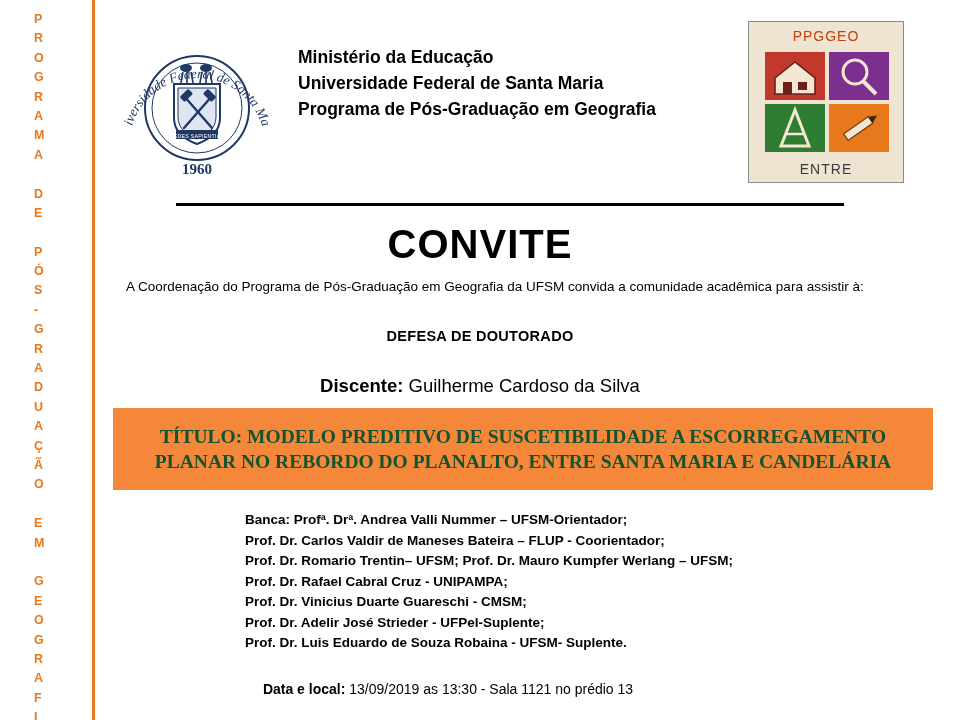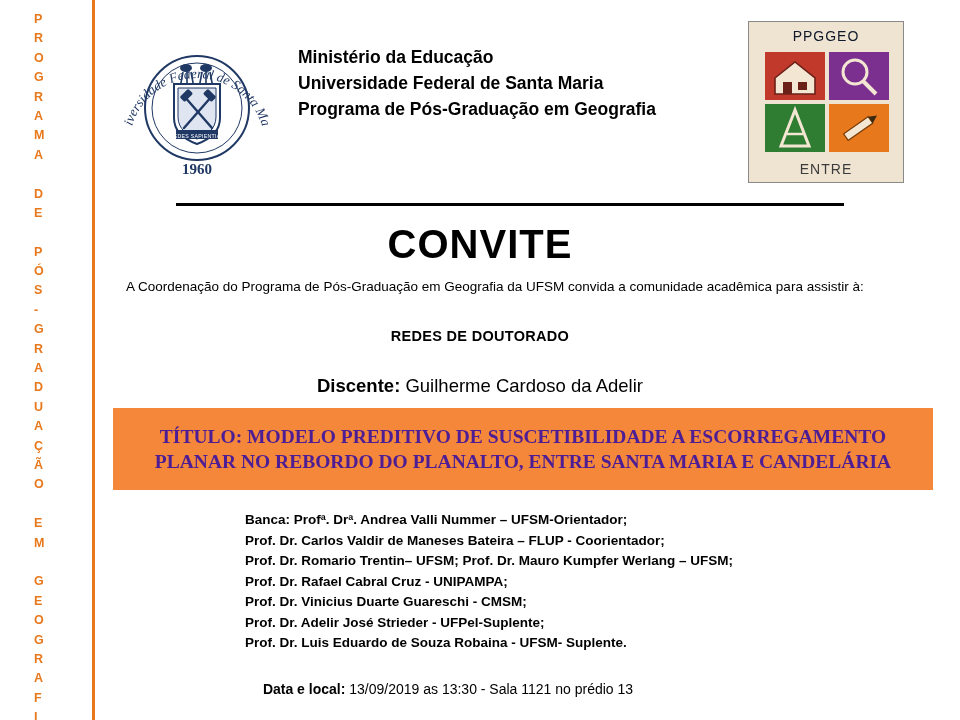--- a/index.html
+++ b/index.html
@@ -104,21 +104,21 @@
     box-sizing: border-box;
   }
   .ppggeo .title {
     position: absolute;
     top: 6px;
     left: 0;
     width: 100%;
     text-align: center;
     font-size: 14px;
     letter-spacing: 1px;
-    color: #0f172a;
+    color: #c2410c;
   }
   .ppggeo .foot {
     position: absolute;
     bottom: 5px;
     left: 0;
     width: 100%;
     text-align: center;
     font-size: 14px;
     letter-spacing: 1px;
     color: #3b3b3b;
@@ -208,21 +208,21 @@
     align-items: center;
     justify-content: center;
     padding: 2px 10px;
   }
   .titulo-box .txt {
     font-family: "Liberation Serif", serif;
     font-weight: bold;
     font-size: 19.5px;
     line-height: 25px;
     text-align: center;
-    color: #4c1d95;
+    color: #14532d;
   }
 
   .banca {
     position: absolute;
     left: 245px;
     top: 510px;
     width: 690px;
     font-size: 13.5px;
     line-height: 20.5px;
     color: #000;
@@ -370,25 +370,25 @@
       <div class="foot">ENTRE</div>
     </div>
   </div>
 
   <div class="divider"></div>
 
   <div class="convite-title">CONVITE</div>
 
   <div class="invite-text">A Coordenação do Programa de Pós-Graduação em Geografia da UFSM convida a comunidade acadêmica para assistir à:</div>
 
-  <div class="defesa">REDES DE DOUTORADO</div>
+  <div class="defesa">DEFESA DE DOUTORADO</div>
 
   <div class="discente">
     <span class="lbl"><span>Discente</span>:</span>
-    <span>Guilherme Cardoso da Adelir</span>
+    <span>Guilherme Cardoso da Silva</span>
   </div>
 
   <div class="titulo-box">
     <div class="txt">TÍTULO: MODELO PREDITIVO DE SUSCETIBILIDADE A ESCORREGAMENTO PLANAR NO REBORDO DO PLANALTO, ENTRE SANTA MARIA E CANDELÁRIA</div>
   </div>
 
   <div class="banca">
     <div>Banca: Profª. Drª. Andrea Valli Nummer – UFSM-Orientador;</div>
     <div>Prof. Dr. Carlos Valdir de Maneses Bateira – FLUP - Coorientador;</div>
     <div>Prof. Dr. Romario Trentin– UFSM; Prof. Dr. Mauro Kumpfer Werlang – UFSM;</div>

